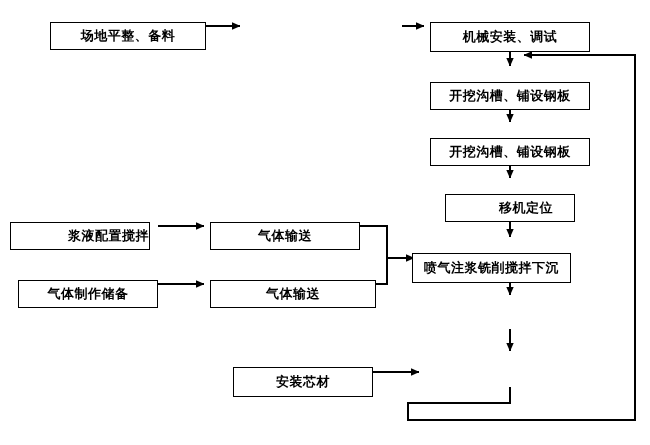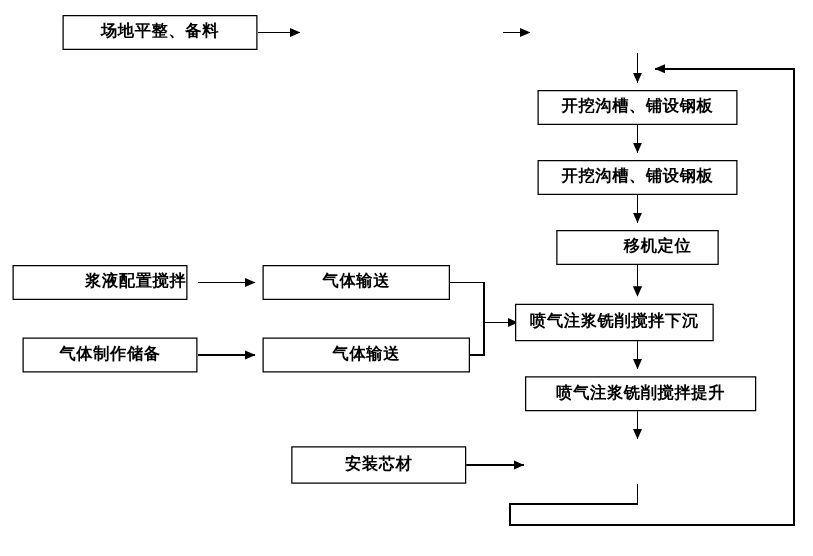--- a/index.html
+++ b/index.html
@@ -31,20 +31,21 @@
     display: flex;
     align-items: center;
     justify-content: center;
     text-align: center;
     color: #000000;
     font-size: 13px;
     font-weight: 700;
     letter-spacing: 0.5px;
     line-height: 1.1;
     white-space: nowrap;
+    margin-top: 10px;
   }
   .node-label {
     display: block;
   }
 </style>
 </head>
 <body>
 
 <div id="canvas">
 
@@ -93,40 +94,40 @@
 
       <path d="M 510 387 L 510 403 L 408 403 L 408 420 L 635 420 L 635 55 L 524 55" marker-end="url(#ah-l)"></path>
     </g>
   </svg>
 
   <div class="node" style="left:50px; top:12px; width:156px; height:28px;">
     <span class="node-label">场地平整、备料</span>
   </div>
 
 
+  <div class="node" style="left:430px; top:12px; width:160px; height:30px;">
+    <span class="node-label">机械安装、调试</span>
+  </div>
 
   <div class="node" style="left:430px; top:72px; width:160px; height:28px;">
     <span class="node-label">开挖沟槽、铺设钢板</span>
   </div>
 
   <div class="node" style="left:430px; top:128px; width:160px; height:28px;">
     <span class="node-label">开挖沟槽、铺设钢板</span>
   </div>
 
   <div class="node" style="left:445px; top:184px; width:130px; height:28px;padding-left:32px;">
     <span class="node-label">移机定位</span>
   </div>
 
   <div class="node" style="left:412px; top:243px; width:159px; height:30px;">
     <span class="node-label">喷气注浆铣削搅拌下沉</span>
   </div>
 
-  <div class="node" style="left:420px; top:301px; width:185px; height:28px;">
-    <span class="node-label">喷气注浆铣削搅拌提升</span>
-  </div>
 
 
   <div class="node" style="left:10px; top:212px; width:140px; height:28px;justify-content:flex-end;">
     <span class="node-label">浆液配置搅拌</span>
   </div>
 
   <div class="node" style="left:18px; top:270px; width:140px; height:28px;">
     <span class="node-label">气体制作储备</span>
   </div>
 

